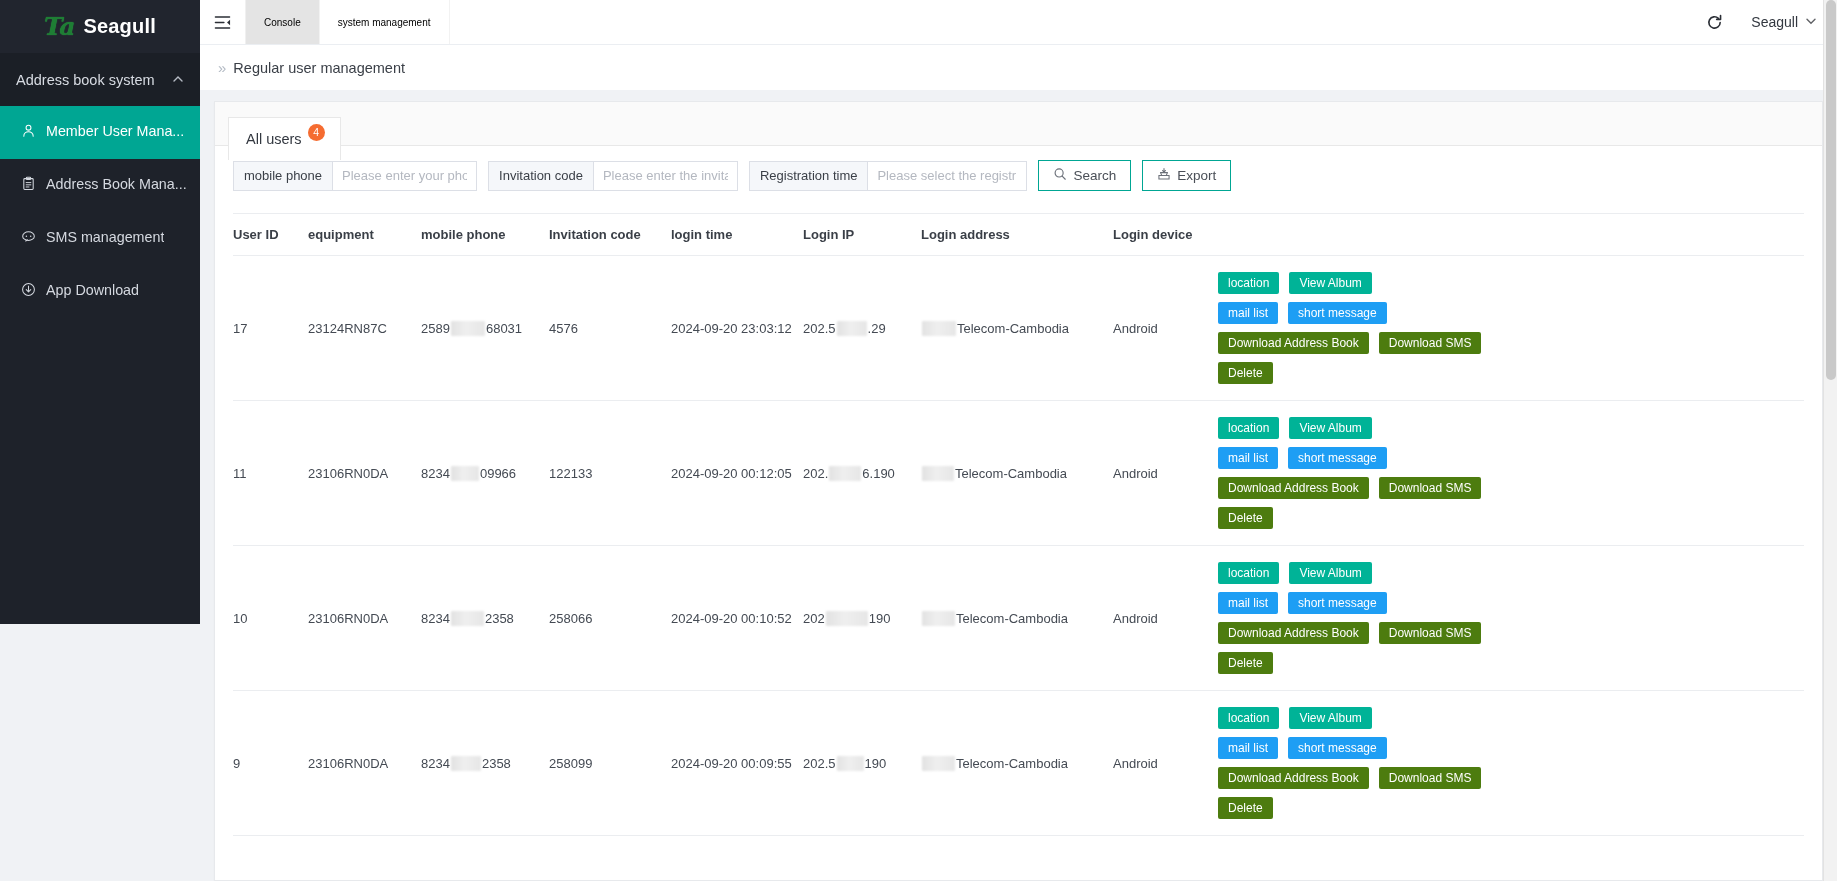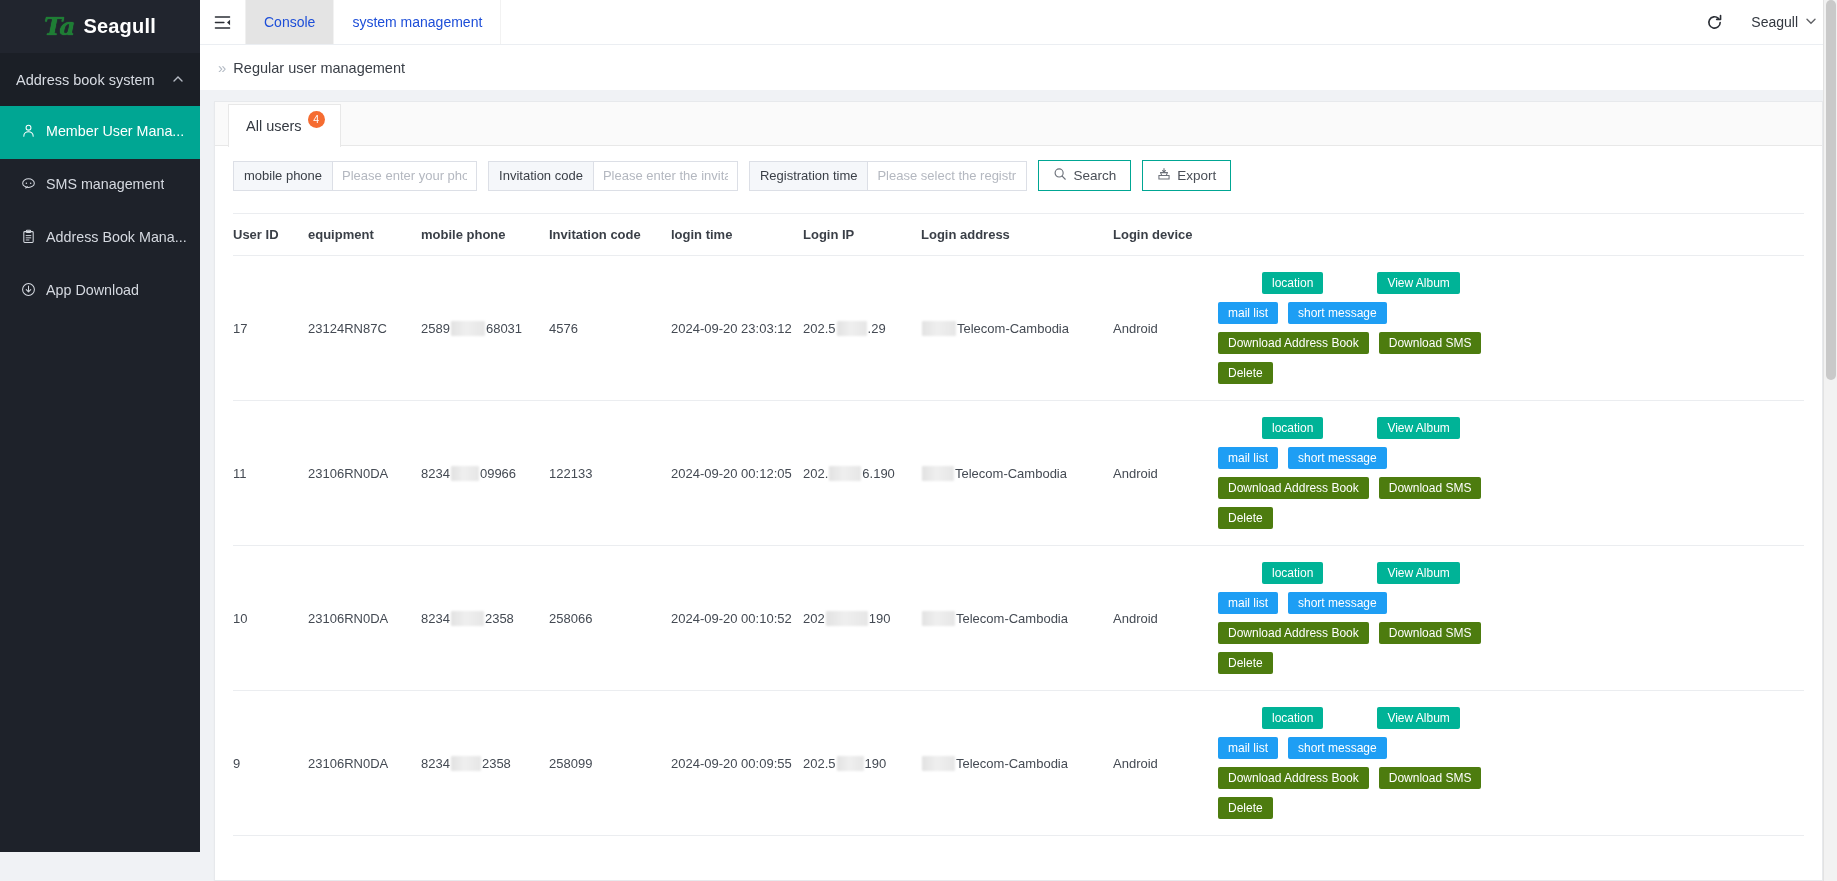--- a/index.html
+++ b/index.html
@@ -6,21 +6,21 @@
   html, body {
     width: 1837px; height: 881px;
     font-family: "Liberation Sans", sans-serif;
     background: #f0f2f5;
     overflow: hidden;
   }
   .app { display: flex; width: 1837px; height: 881px; position: relative; }
 
   
   .sidebar {
-    width: 200px; min-width: 200px; height: 852px;
+    width: 200px; min-width: 200px; height: 624px;
     background: #1e222a;
     display: flex; flex-direction: column;
     overflow: hidden;
   }
   .logo-area {
     height: 53px; display: flex; align-items: center;
     justify-content: center; gap: 9px;
     background: #21252e;
   }
   .logo-mark {
@@ -62,21 +62,21 @@
     height: 45px; background: #ffffff; display: flex; align-items: stretch;
     border-bottom: 1px solid #ebeef2; position: relative;
   }
   .collapse-btn {
     width: 46px; display: flex; align-items: center; justify-content: center;
     cursor: pointer; border-right: 1px solid #f0f0f0;
   }
   .collapse-btn svg { width: 17px; height: 17px; }
   .nav-tab {
     display: flex; align-items: center; padding: 0 18px;
-    font-size: 14px; color: #1d4ed8; cursor: pointer;
+    font-size: 10px; color: #000000; cursor: pointer;
     border-right: 1px solid #f2f2f2;
   }
   .nav-tab.sel { background: #e4e4e4; }
   .topbar-right {
     margin-left: auto; display: flex; align-items: center; gap: 28px;
     padding-right: 20px;
   }
   .icon-btn { cursor: pointer; display: flex; align-items: center; }
   .icon-btn svg { width: 17px; height: 17px; }
   .user-chip {
@@ -106,21 +106,21 @@
 
   
   .tabstrip {
     height: 44px; background: #fafafa; border-bottom: 1px solid #e8e8e8;
     display: flex; align-items: flex-end; padding-left: 13px;
   }
   .tabitem {
     height: 43px; display: flex; align-items: center; gap: 4px;
     padding: 0 17px; font-size: 14.5px; color: #333840;
     background: #ffffff; border: 1px solid #e8e8e8; border-bottom: none;
-    position: relative; top: 2px; cursor: pointer;
+    position: relative; top: 15px; cursor: pointer;
   }
   .badge {
     background: #f56c31; color: #fff; font-size: 10.5px;
     min-width: 17px; height: 17px; border-radius: 9px;
     display: inline-flex; align-items: center; justify-content: center;
     padding: 0 4px; position: relative; top: -7px; left: 2px;
   }
 
   
   .filterbar {
@@ -180,21 +180,21 @@
   .cellflex { display: flex; align-items: center; }
 
   
   .actions { display: flex; flex-wrap: wrap; gap: 8px 10px; padding: 6px 0; }
   .abtn {
     height: 22px; display: inline-flex; align-items: center; justify-content: center;
     padding: 0 10px; font-size: 12px; color: #ffffff; border: none;
     cursor: pointer; border-radius: 2px;
     font-family: "Liberation Sans", sans-serif; white-space: nowrap;
   }
-  .abtn.teal { background: #00b397; margin-left: 44px; }
+  .abtn.teal { background: #00b397; }
   .abtn.blue { background: #1e9ef4; }
   .abtn.orange { background: #4d7c0f; }
   .row-1 { flex: 0 0 100%; display: flex; gap: 10px; }
 
   
   .pagescroll {
     position: absolute; right: 0; top: 0; width: 14px; height: 881px;
     background: #f2f2f2; border-left: 1px solid #e2e2e2;
   }
   .pagescroll .thumb {
@@ -224,43 +224,43 @@
 
     <nav class="menu">
       <div class="menu-item active">
         <span class="mi-icon">
           <svg viewBox="0 0 16 16">
               <circle cx="8" cy="5" r="2.6" fill="none" stroke="#fff" stroke-width="1.1"></circle>
               <path d="M3 14c0-3 2.3-4.6 5-4.6S13 11 13 14" fill="none" stroke="#fff" stroke-width="1.1" stroke-linecap="round"></path>
             </svg>
         </span>
         <span class="mi-label">Member User Mana...</span>
+      </div>
+
+      <div class="menu-item">
+        <span class="mi-icon">
+          <svg viewBox="0 0 16 16">
+              <rect x="3" y="2.8" width="10" height="11.5" rx="1" fill="none" stroke="#d5d9e0" stroke-width="1.1"></rect>
+              <rect x="5.8" y="1.3" width="4.4" height="2.4" rx=".6" fill="none" stroke="#d5d9e0" stroke-width="1.1"></rect>
+              <path d="M5.5 7h5M5.5 9.4h5M5.5 11.7h3" stroke="#d5d9e0" stroke-width="1" stroke-linecap="round"></path>
+            </svg>
+        </span>
+        <span class="mi-label">Address Book Mana...</span>
       </div>
 
       <div class="menu-item">
         <span class="mi-icon">
           <svg viewBox="0 0 16 16">
               <ellipse cx="8" cy="7.6" rx="6.2" ry="4.6" fill="none" stroke="#d5d9e0" stroke-width="1.1"></ellipse>
               <path d="M5 12.8 L7 11.6" stroke="#d5d9e0" stroke-width="1.1" stroke-linecap="round"></path>
               <circle cx="5.7" cy="7.6" r=".8" fill="#d5d9e0"></circle>
               <circle cx="10.3" cy="7.6" r=".8" fill="#d5d9e0"></circle>
             </svg>
         </span>
         <span class="mi-label">SMS management</span>
-      </div>
-
-      <div class="menu-item">
-        <span class="mi-icon">
-          <svg viewBox="0 0 16 16">
-              <rect x="3" y="2.8" width="10" height="11.5" rx="1" fill="none" stroke="#d5d9e0" stroke-width="1.1"></rect>
-              <rect x="5.8" y="1.3" width="4.4" height="2.4" rx=".6" fill="none" stroke="#d5d9e0" stroke-width="1.1"></rect>
-              <path d="M5.5 7h5M5.5 9.4h5M5.5 11.7h3" stroke="#d5d9e0" stroke-width="1" stroke-linecap="round"></path>
-            </svg>
-        </span>
-        <span class="mi-label">Address Book Mana...</span>
       </div>
 
       <div class="menu-item">
         <span class="mi-icon">
           <svg viewBox="0 0 16 16">
               <circle cx="8" cy="8" r="6.3" fill="none" stroke="#d5d9e0" stroke-width="1.1"></circle>
               <path d="M8 4.4v6M5.6 8.1 8 10.5l2.4-2.4" fill="none" stroke="#d5d9e0" stroke-width="1.1" stroke-linecap="round" stroke-linejoin="round"></path>
             </svg>
         </span>
         <span class="mi-label">App Download</span>

